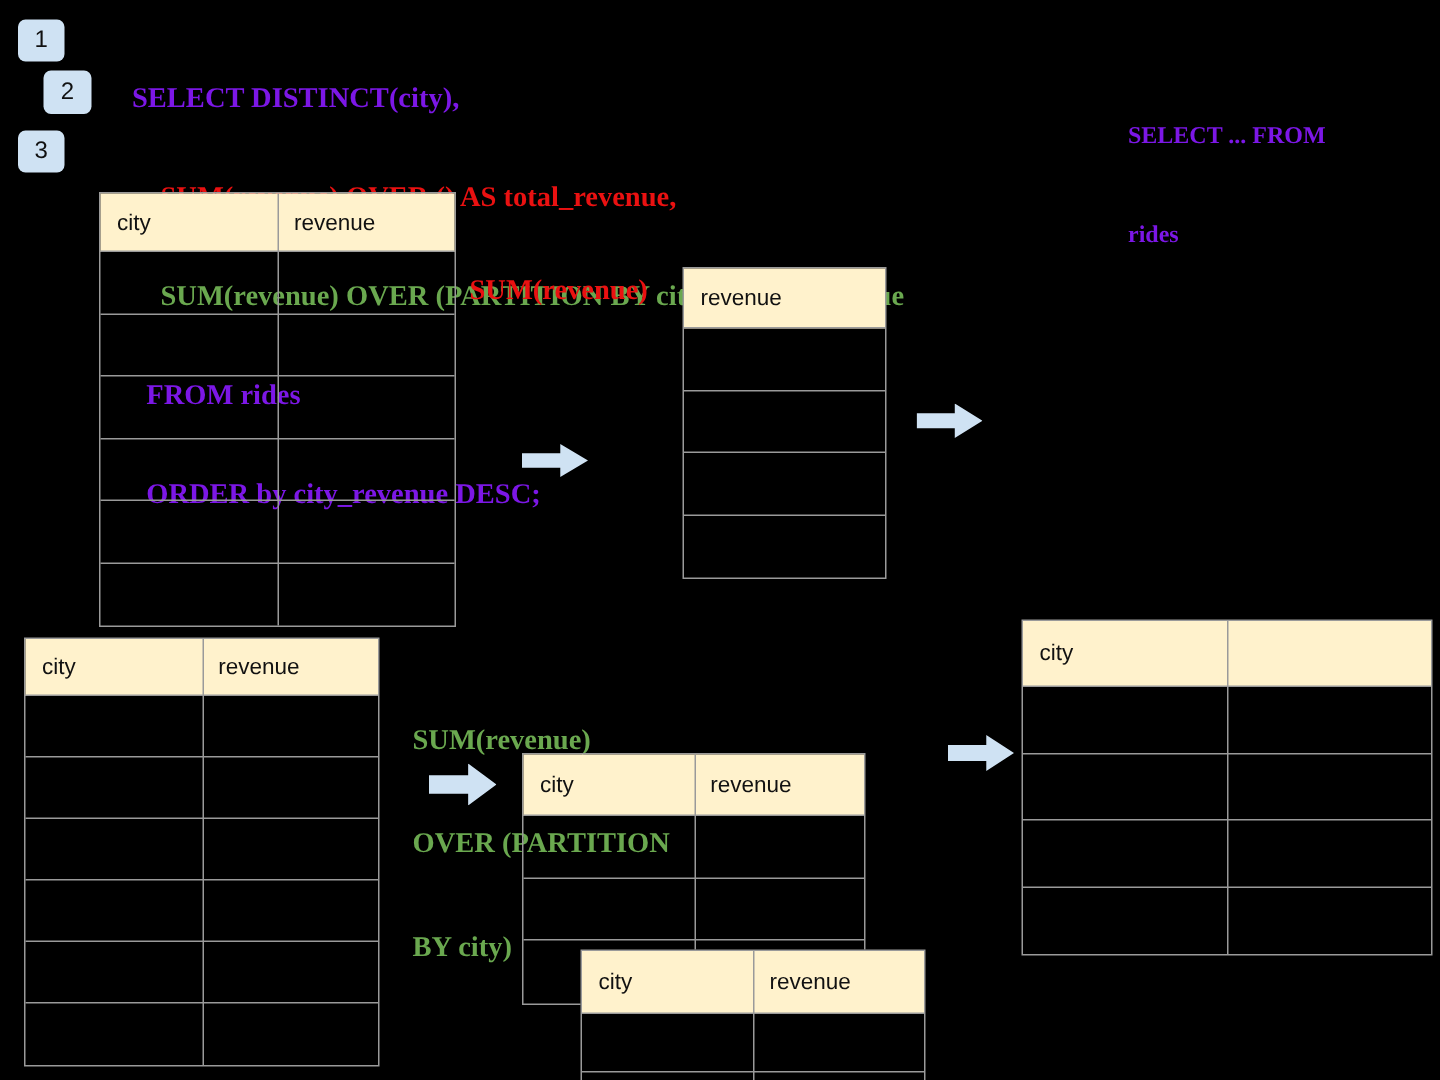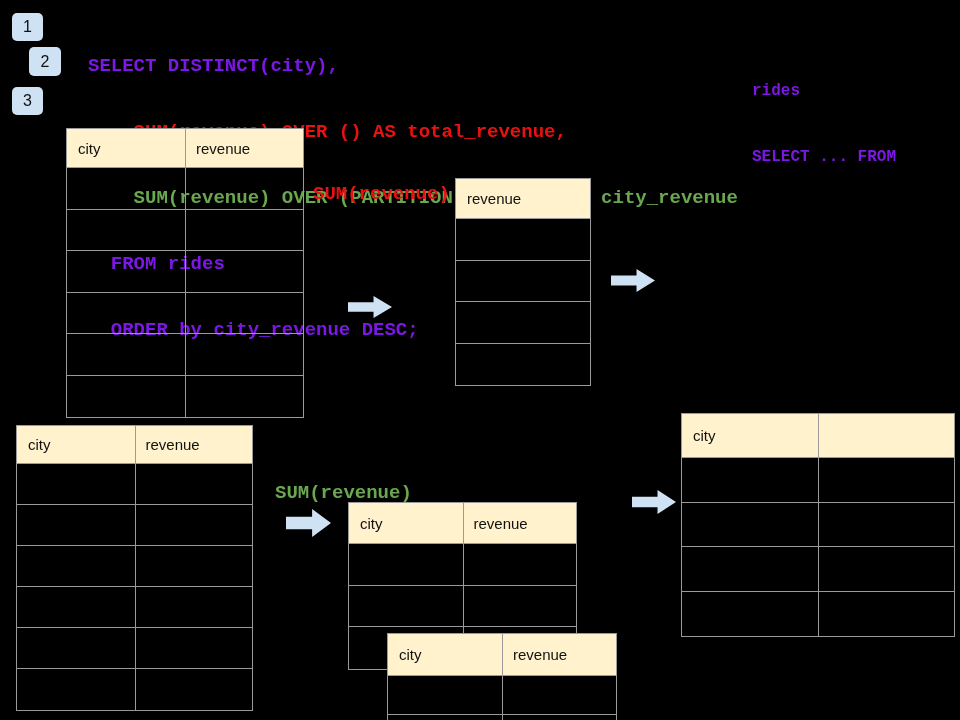--- a/index.html
+++ b/index.html
@@ -6,21 +6,21 @@
   body{
     width:960px;height:720px;overflow:hidden;position:relative;
     background:var(--bg,#000);
     font-family:"Liberation Sans",sans-serif;
   }
   #canvas{position:absolute;inset:0;width:960px;height:720px;}
 
   
   .mono{
     position:absolute;
-    font-family:Liberation Mono, monospace;
+    font-family:Liberation Serif, serif;
     font-weight:bold;white-space:pre;
   }
   .code{font-size:19px;line-height:22px;}
   .code-sm{font-size:16px;line-height:22px;}
   .lh23{line-height:23px;}
   [data-color="purple"]{color:var(--purple);}
   [data-color="red"]{color:var(--red);}
   [data-color="green"]{color:var(--green);}
 
   
@@ -62,30 +62,32 @@
 
   <div class="mono code" style="left:88px;top:11px;">
     <div data-color="purple">SELECT DISTINCT(city),</div>
     <div data-color="red">    SUM(revenue) OVER () AS total_revenue,</div>
     <div data-color="green">    SUM(revenue) OVER (PARTITION BY city) as city_revenue</div>
     <div data-color="purple">  FROM rides</div>
     <div data-color="purple">  ORDER by city_revenue DESC;</div>
   </div>
 
   <div class="mono code-sm" style="left:752px;top:36px;">
+    <div data-color="purple">SELECT ... FROM</div>
     <div data-color="purple">rides</div>
-    <div data-color="purple">SELECT ... FROM</div>
   </div>
 
   <div class="mono code" style="left:313px;top:139px;" data-color="red">
     <div>SUM(revenue)</div>
   </div>
 
   <div class="mono code lh23" style="left:275px;top:436px;" data-color="green">
     <div>SUM(revenue)</div>
+    <div>OVER (PARTITION</div>
+    <div>BY city)</div>
   </div>
 
   <div class="tbl" style="left:66px;top:128px;width:238px;--hh:39px;--rh:41.5px;">
     <div class="thead">
       <div class="th">city</div>
       <div class="th">revenue</div>
     </div>
     <div class="tbody">
         <div class="trow"></div>
         <div class="trow"></div>

